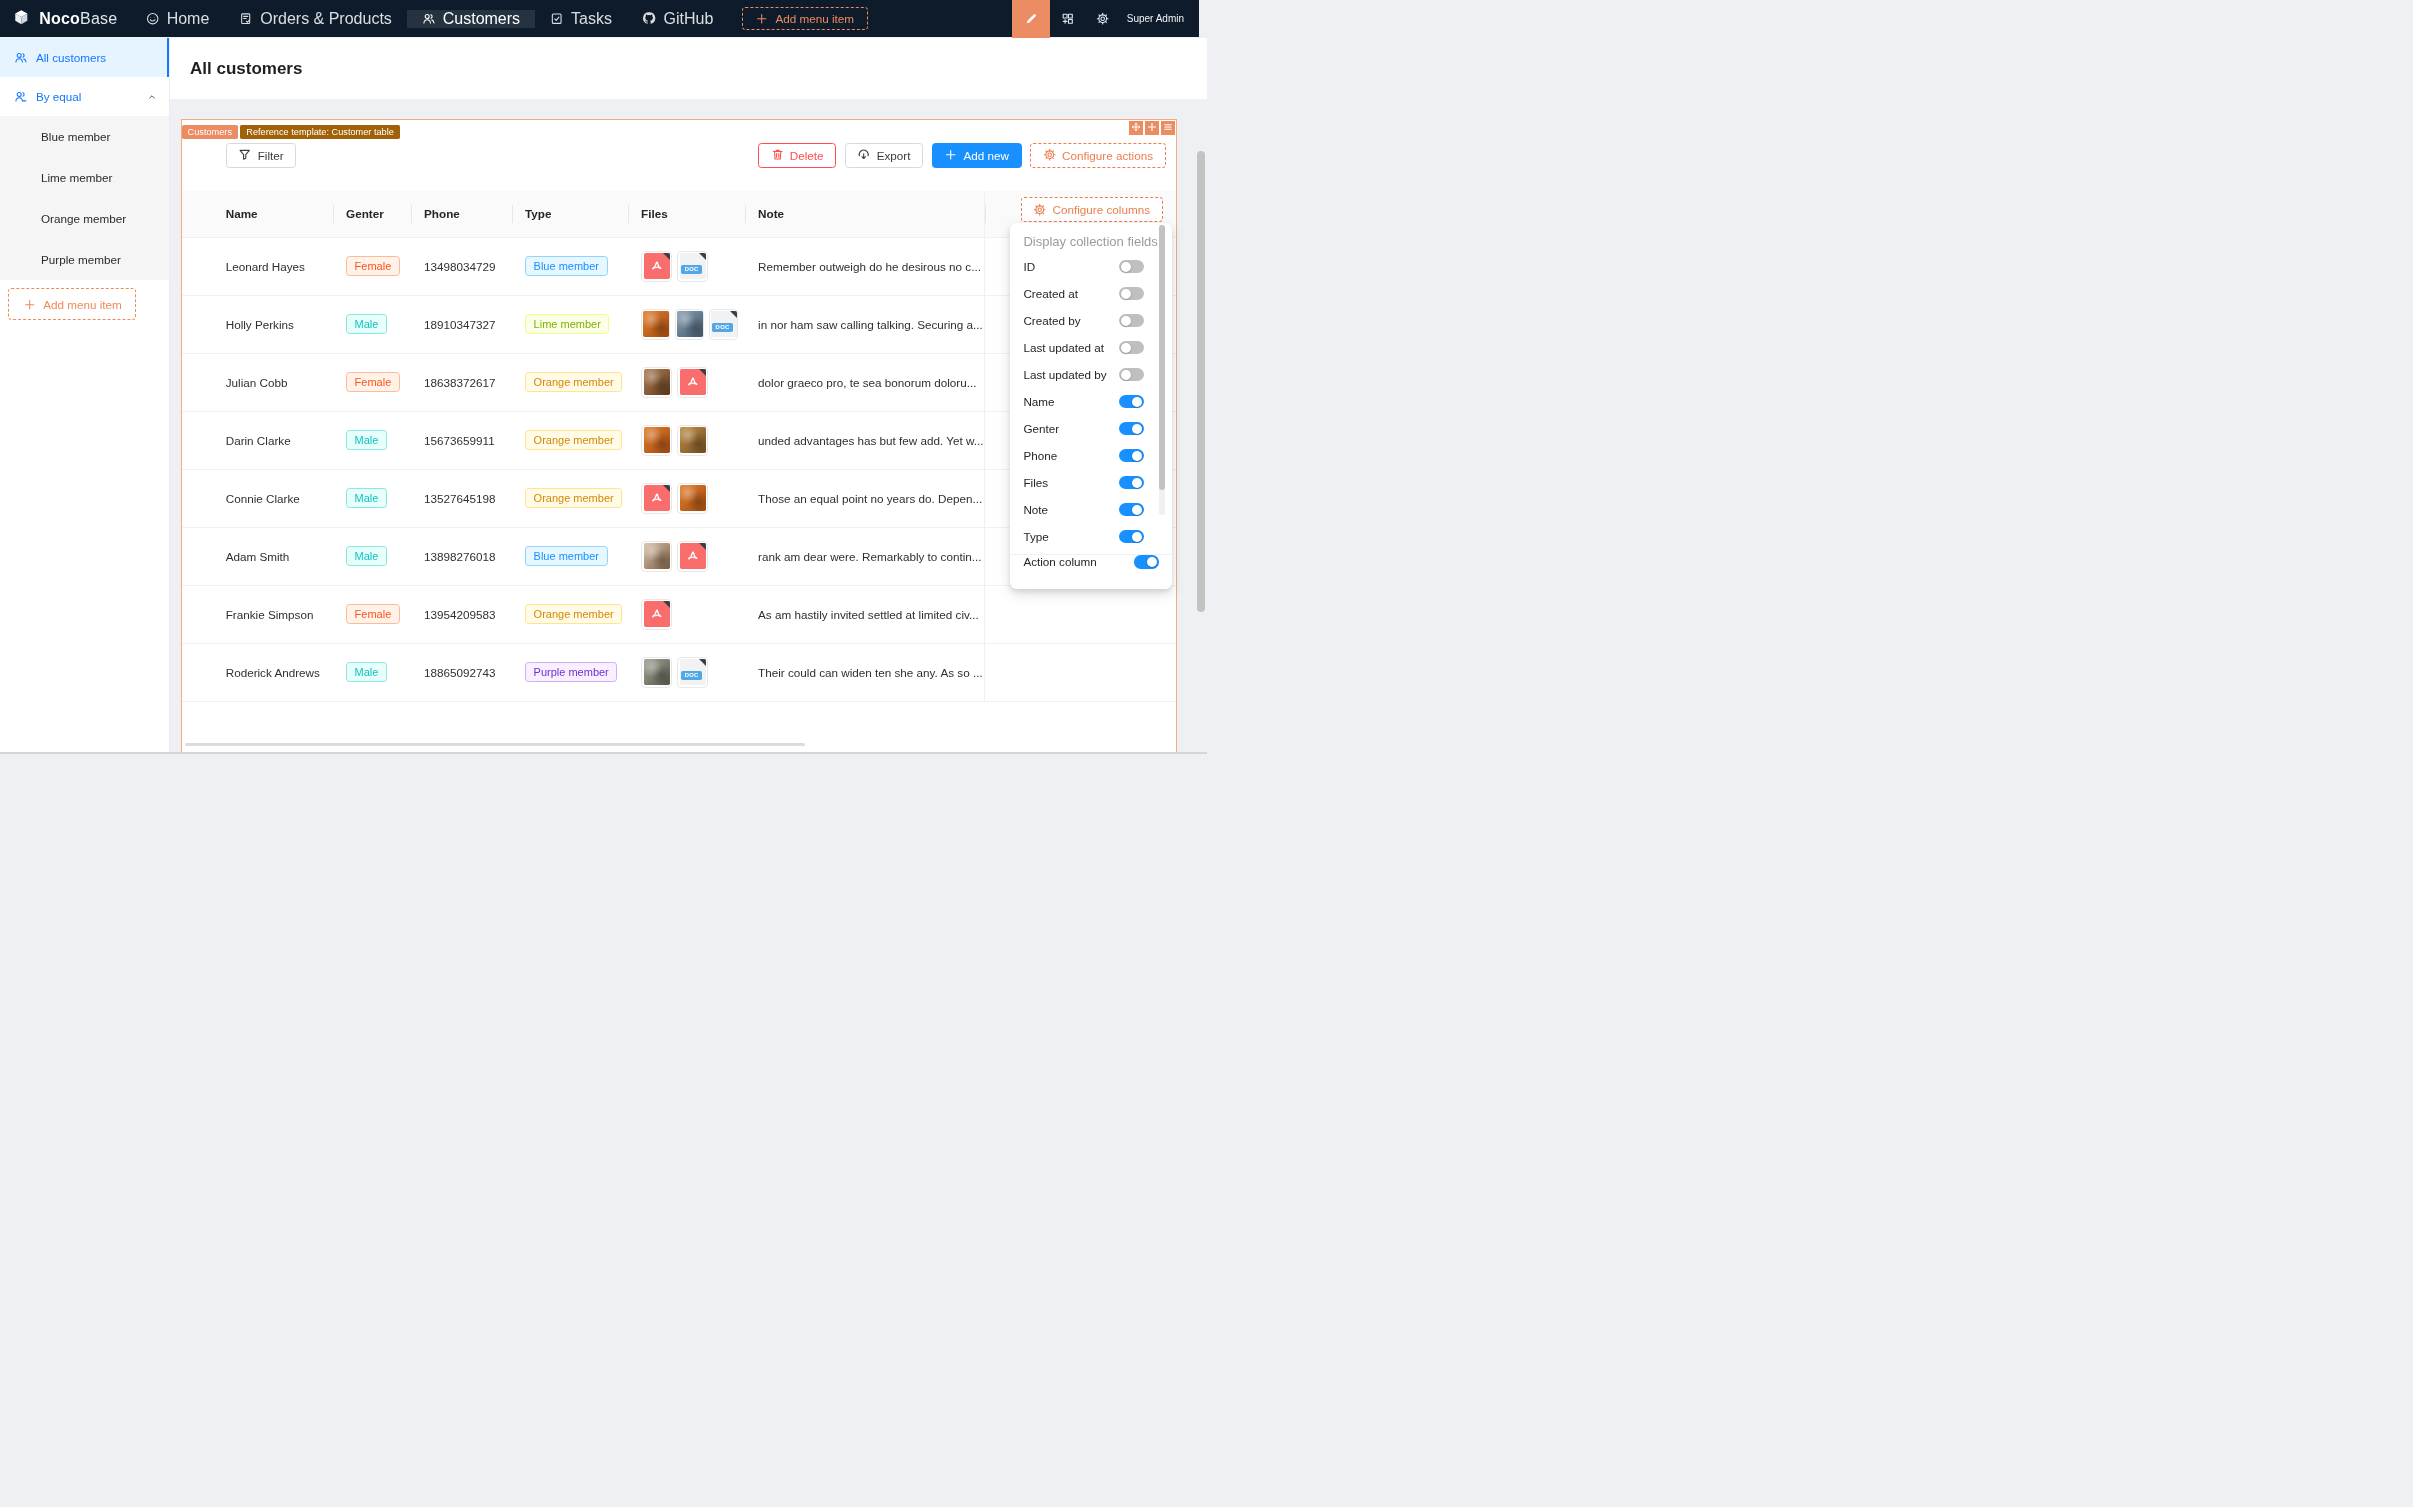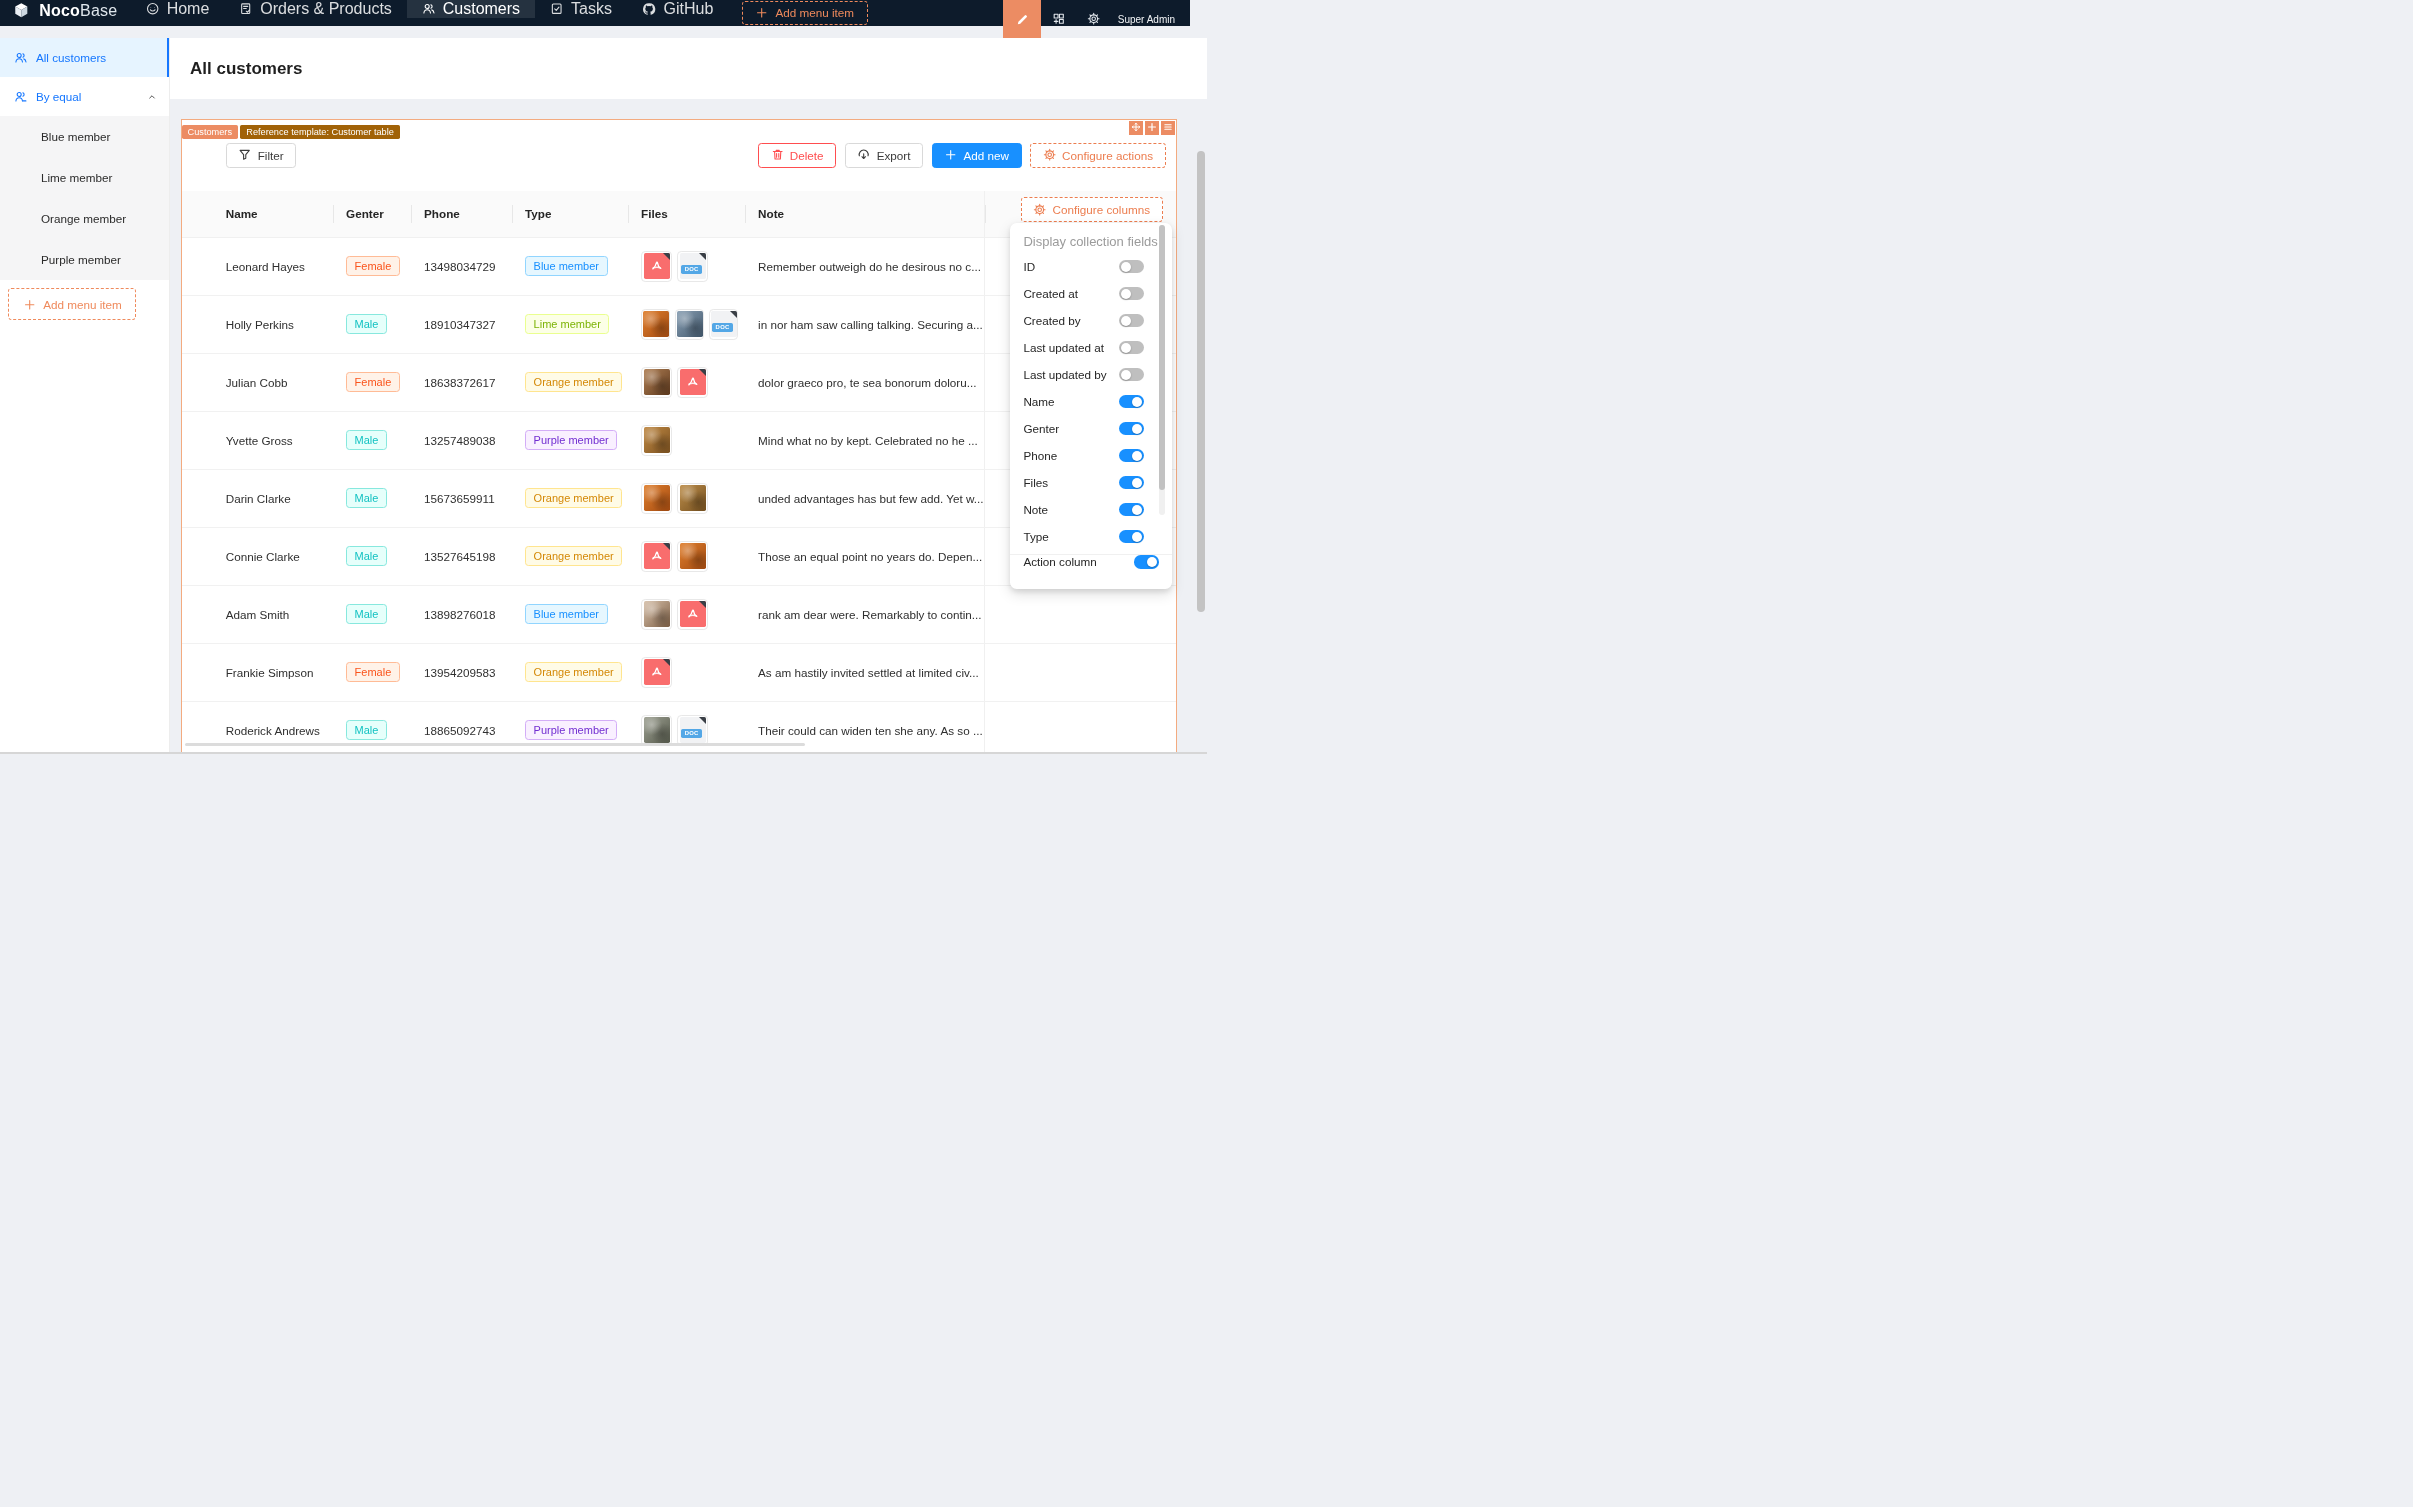--- a/index.html
+++ b/index.html
@@ -5,22 +5,22 @@
   html,body{margin:0;padding:0}
   body{
     width:1207px;height:754px;overflow:hidden;position:relative;
     font-family:"Liberation Sans","DejaVu Sans",sans-serif;
     background:#eef0f4;color:#2f2f2f;
   }
   .icn{display:inline-flex;align-items:center;justify-content:center}
   .icn svg{display:block}
 
   
-  .topbar{position:absolute;top:0;left:0;right:17px;height:26px;background:#0d1b2b;
-    display:flex;align-items:flex-start;color:rgba(255,255,255,.85);z-index:60}
+  .topbar{position:absolute;top:0;left:0;right:8px;height:37px;background:#0d1b2b;
+    display:flex;align-items:center;color:rgba(255,255,255,.85);z-index:60}
   .brand{display:flex;align-items:center;padding:0 13.4px 0 10px;cursor:pointer}
   .brand-text{font-size:16px;color:#fff;margin-left:6.7px;font-weight:700;letter-spacing:0.2px;white-space:nowrap}
   .brand-text .light{font-weight:300;color:#dfe6ec}
   .topmenu{display:flex;align-items:stretch}
   .topmenu-item{display:flex;align-items:center;gap:7.5px;padding:0 15px;font-size:16px;cursor:pointer;white-space:nowrap}
   .topmenu-item.active{background:rgba(255,255,255,.10);color:#fff}
   .add-menu-top{align-self:center;margin-left:13.4px;display:flex;align-items:center;gap:6.7px;
     border:0.8px dashed #ef8a5c;color:#ef8a5c;border-radius:3.4px;padding:4.2px 12.6px;font-size:11.7px;cursor:pointer;white-space:nowrap}
   .top-right{margin-left:auto;display:flex;align-items:center}
   .editor-btn{width:38px;height:38px;background:#ec8c63;color:#fff;display:flex;align-items:center;justify-content:center;cursor:pointer}
@@ -435,35 +435,20 @@
                       </svg>
                       <span class="fold"></span>
                     </span>
                   </span>
                 </span>
               </td>
               <td>dolor graeco pro, te sea bonorum doloru...</td>
               <td class="actioncol"></td>
             </tr>
             <tr>
-              <td class="first">Yvette Gross</td>
-              <td><span class="tagpill" style="background: rgb(230, 255, 251); border-color: rgb(135, 232, 222); color: rgb(19, 194, 194);">Male</span></td>
-              <td>13257489038</td>
-              <td><span class="tagpill" style="background: rgb(249, 240, 255); border-color: rgb(211, 173, 247); color: rgb(114, 46, 209);">Purple member</span></td>
-              <td>
-                <span class="thumbs">
-                  <span class="thumb">
-                    <span class="thumb-inner" style="background: radial-gradient(circle at 30% 30%, rgba(255, 255, 255, 0.35), rgba(255, 255, 255, 0) 40%), radial-gradient(circle at 70% 65%, rgba(0, 0, 0, 0.25), rgba(0, 0, 0, 0) 45%), linear-gradient(135deg, rgb(192, 138, 69), rgb(125, 82, 32));"></span>
-                  </span>
-                </span>
-              </td>
-              <td>Mind what no by kept. Celebrated no he ...</td>
-              <td class="actioncol"></td>
-            </tr>
-            <tr>
               <td class="first">Darin Clarke</td>
               <td><span class="tagpill" style="background: rgb(230, 255, 251); border-color: rgb(135, 232, 222); color: rgb(19, 194, 194);">Male</span></td>
               <td>15673659911</td>
               <td><span class="tagpill" style="background: rgb(255, 251, 230); border-color: rgb(255, 229, 143); color: rgb(212, 136, 6);">Orange member</span></td>
               <td>
                 <span class="thumbs">
                   <span class="thumb">
                     <span class="thumb-inner" style="background: radial-gradient(circle at 30% 30%, rgba(255, 255, 255, 0.35), rgba(255, 255, 255, 0) 40%), radial-gradient(circle at 70% 65%, rgba(0, 0, 0, 0.25), rgba(0, 0, 0, 0) 45%), linear-gradient(135deg, rgb(224, 128, 47), rgb(163, 74, 16));"></span>
                   </span>
                   <span class="thumb">

